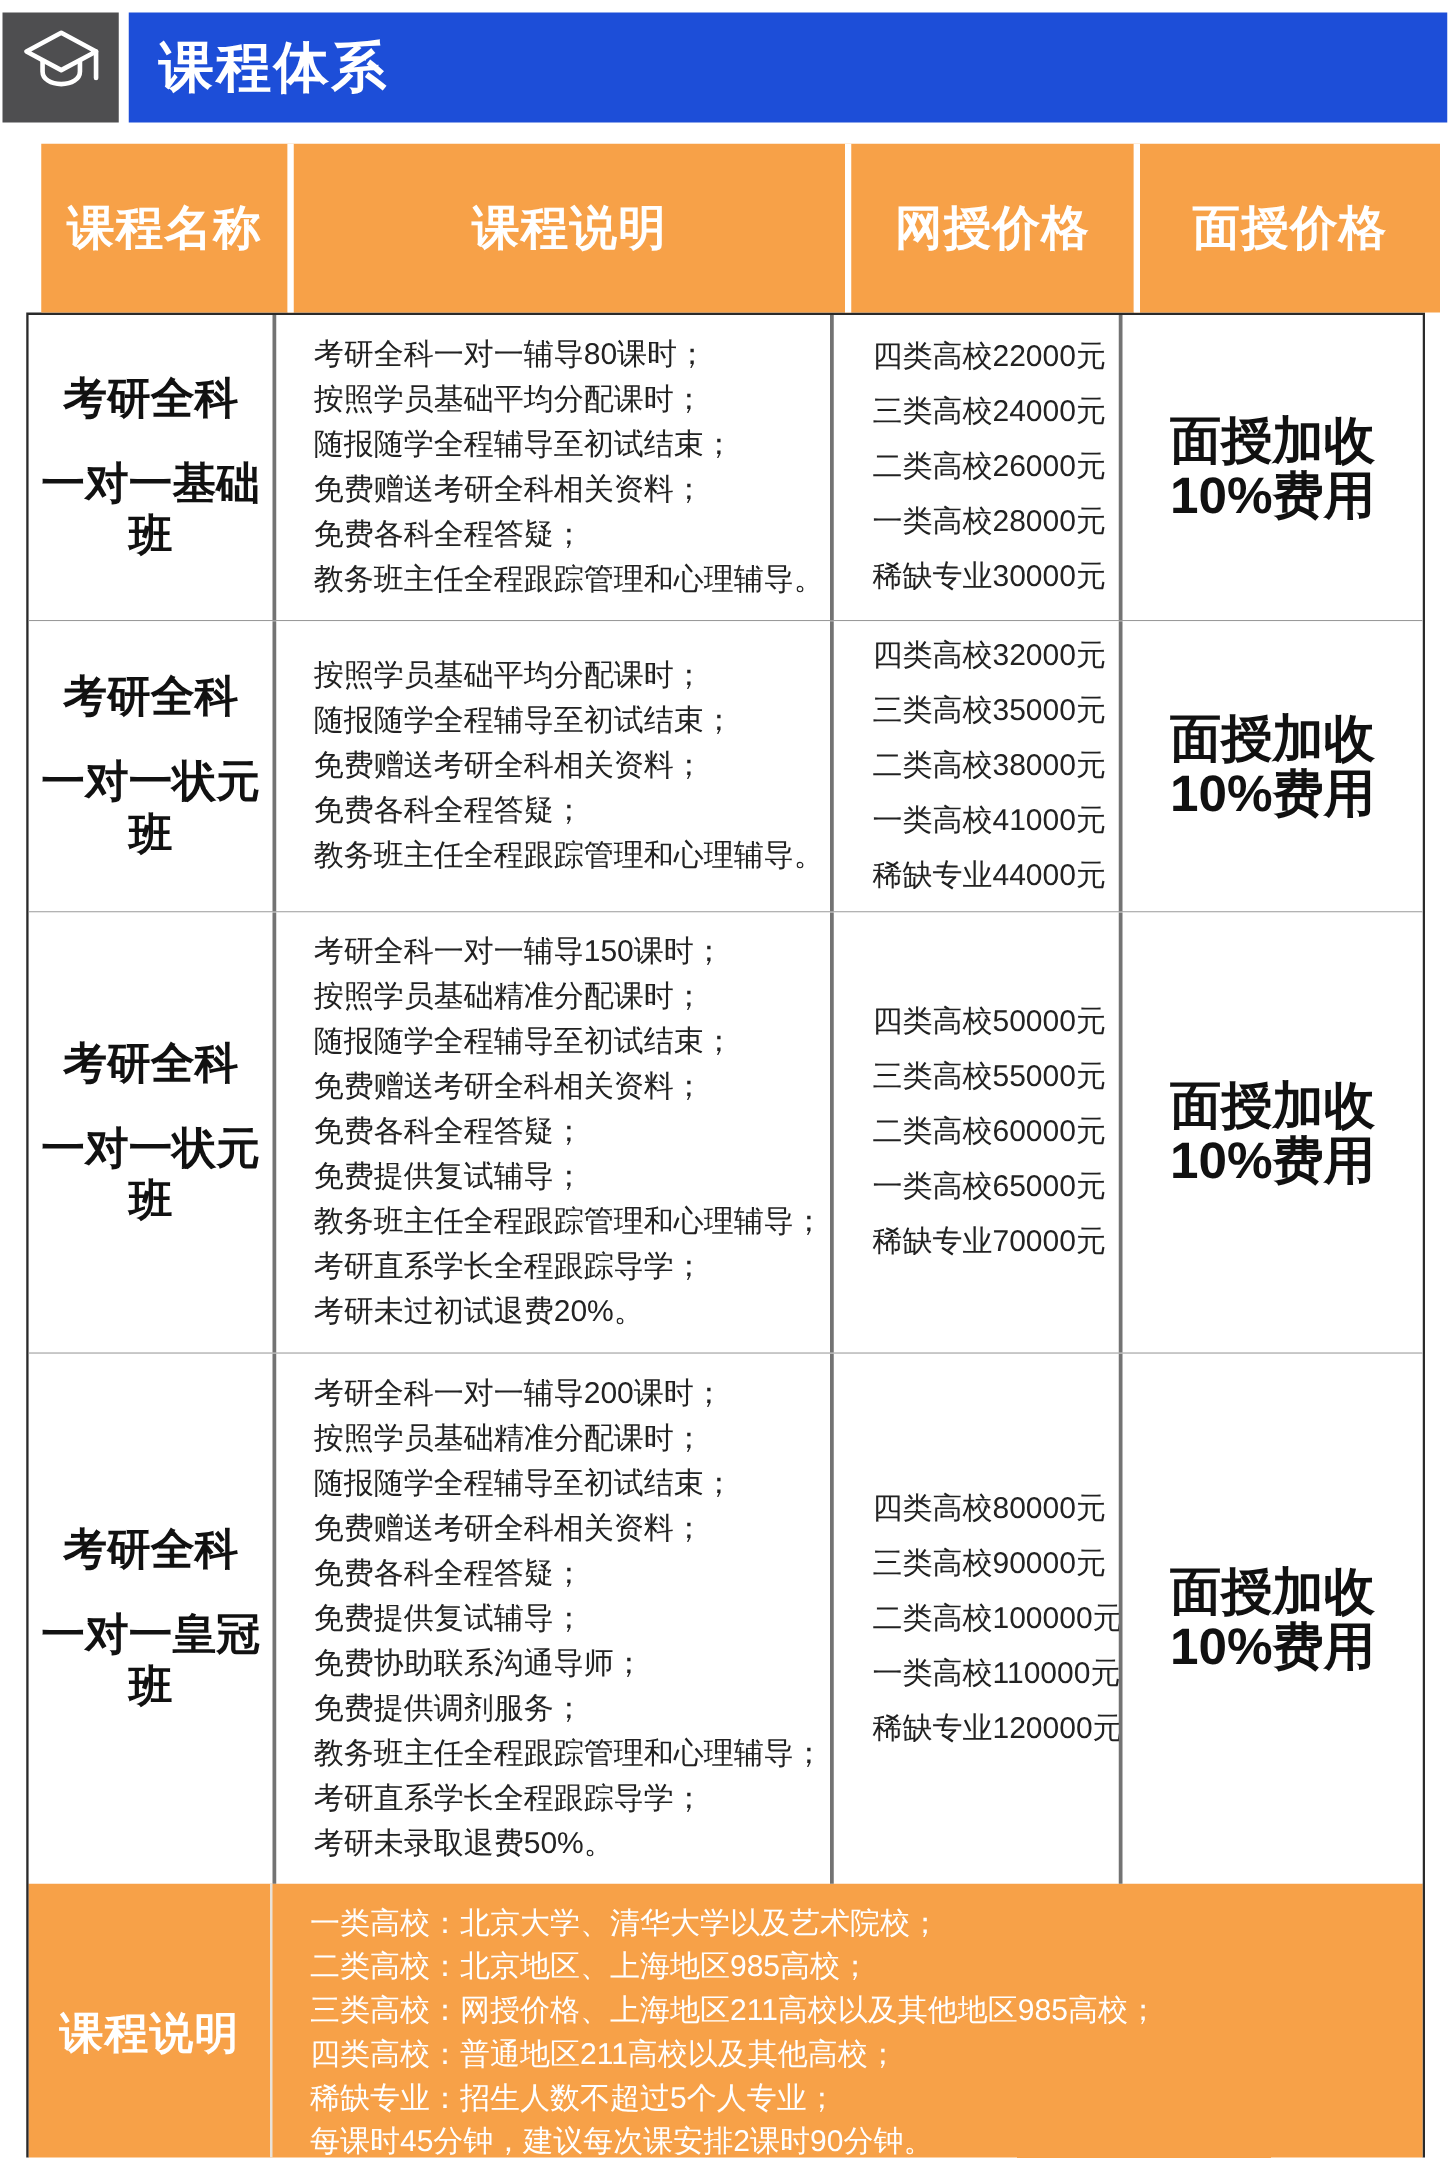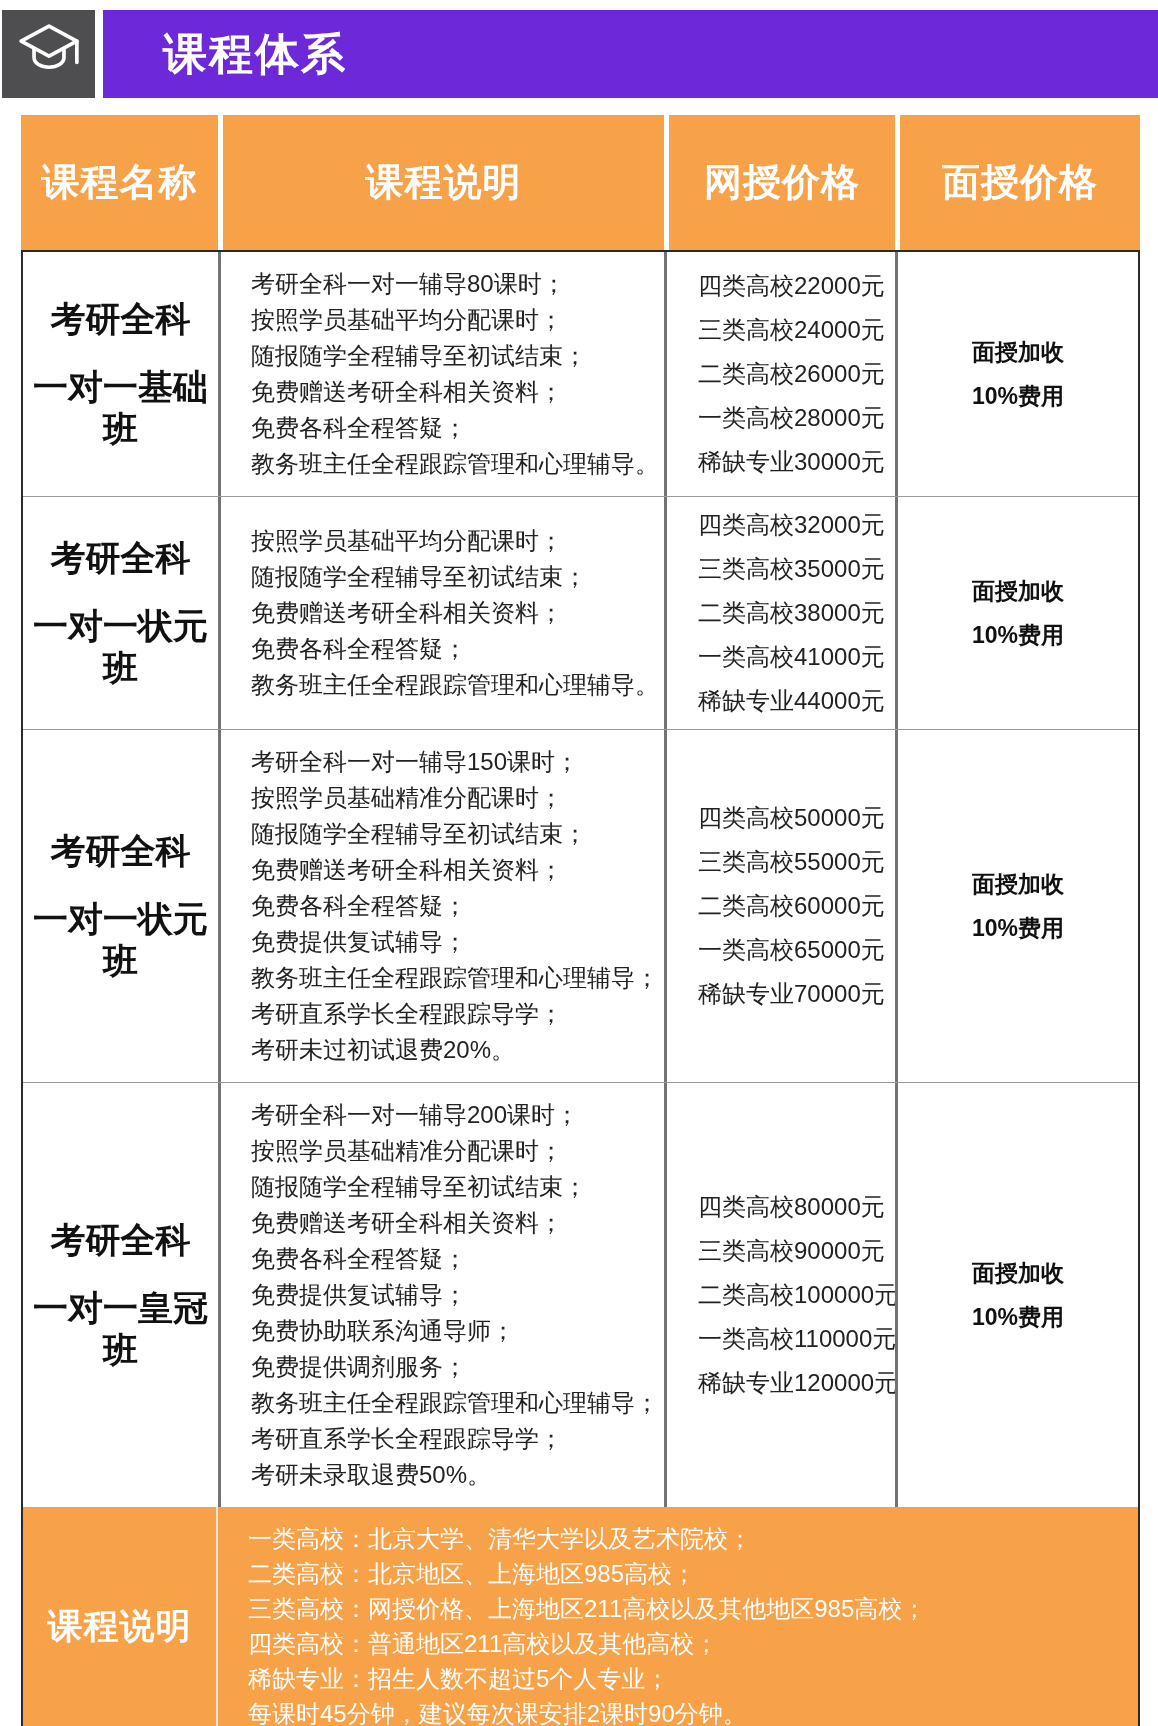--- a/index.html
+++ b/index.html
@@ -25,43 +25,43 @@
     height: 88px;
     margin-left: 2px;
     background: #4E4E50;
     display: flex;
     align-items: center;
     justify-content: center;
     flex: 0 0 auto;
   }
   .title-bar {
     margin-left: 8px;
-    background: #6d28d9;
+    background: #1d4ed8;
     flex: 1 1 auto;
     display: flex;
     align-items: center;
-    padding-left: 36px;
   }
   .page-title {
     color: #ffffff;
     font-size: 44px;
     font-weight: 700;
     letter-spacing: 2px;
     padding-left: 24px;
   }
 
   
   .course-table {
     width: 1119px;
     margin: 17px 0 0 21px;
   }
   .thead {
     display: grid;
     grid-template-columns: 197px 446px 231px 245px;
     height: 135px;
+    margin-left: 12px;
   }
   .th {
     background: #F7A148;
     color: #ffffff;
     font-size: 38px;
     font-weight: 700;
     display: flex;
     align-items: center;
     justify-content: center;
     letter-spacing: 1px;
@@ -113,21 +113,21 @@
     font-size: 24px;
     line-height: 44px;
     color: #222222;
     white-space: nowrap;
   }
   .face {
     align-items: center;
     text-align: center;
   }
   .face .line {
-    font-size: 23px;
+    font-size: 41px;
     font-weight: 700;
     color: #111111;
     line-height: 44px;
   }
 
   
   .frow {
     display: grid;
     grid-template-columns: 195px 1fr;
     background: #F7A148;

